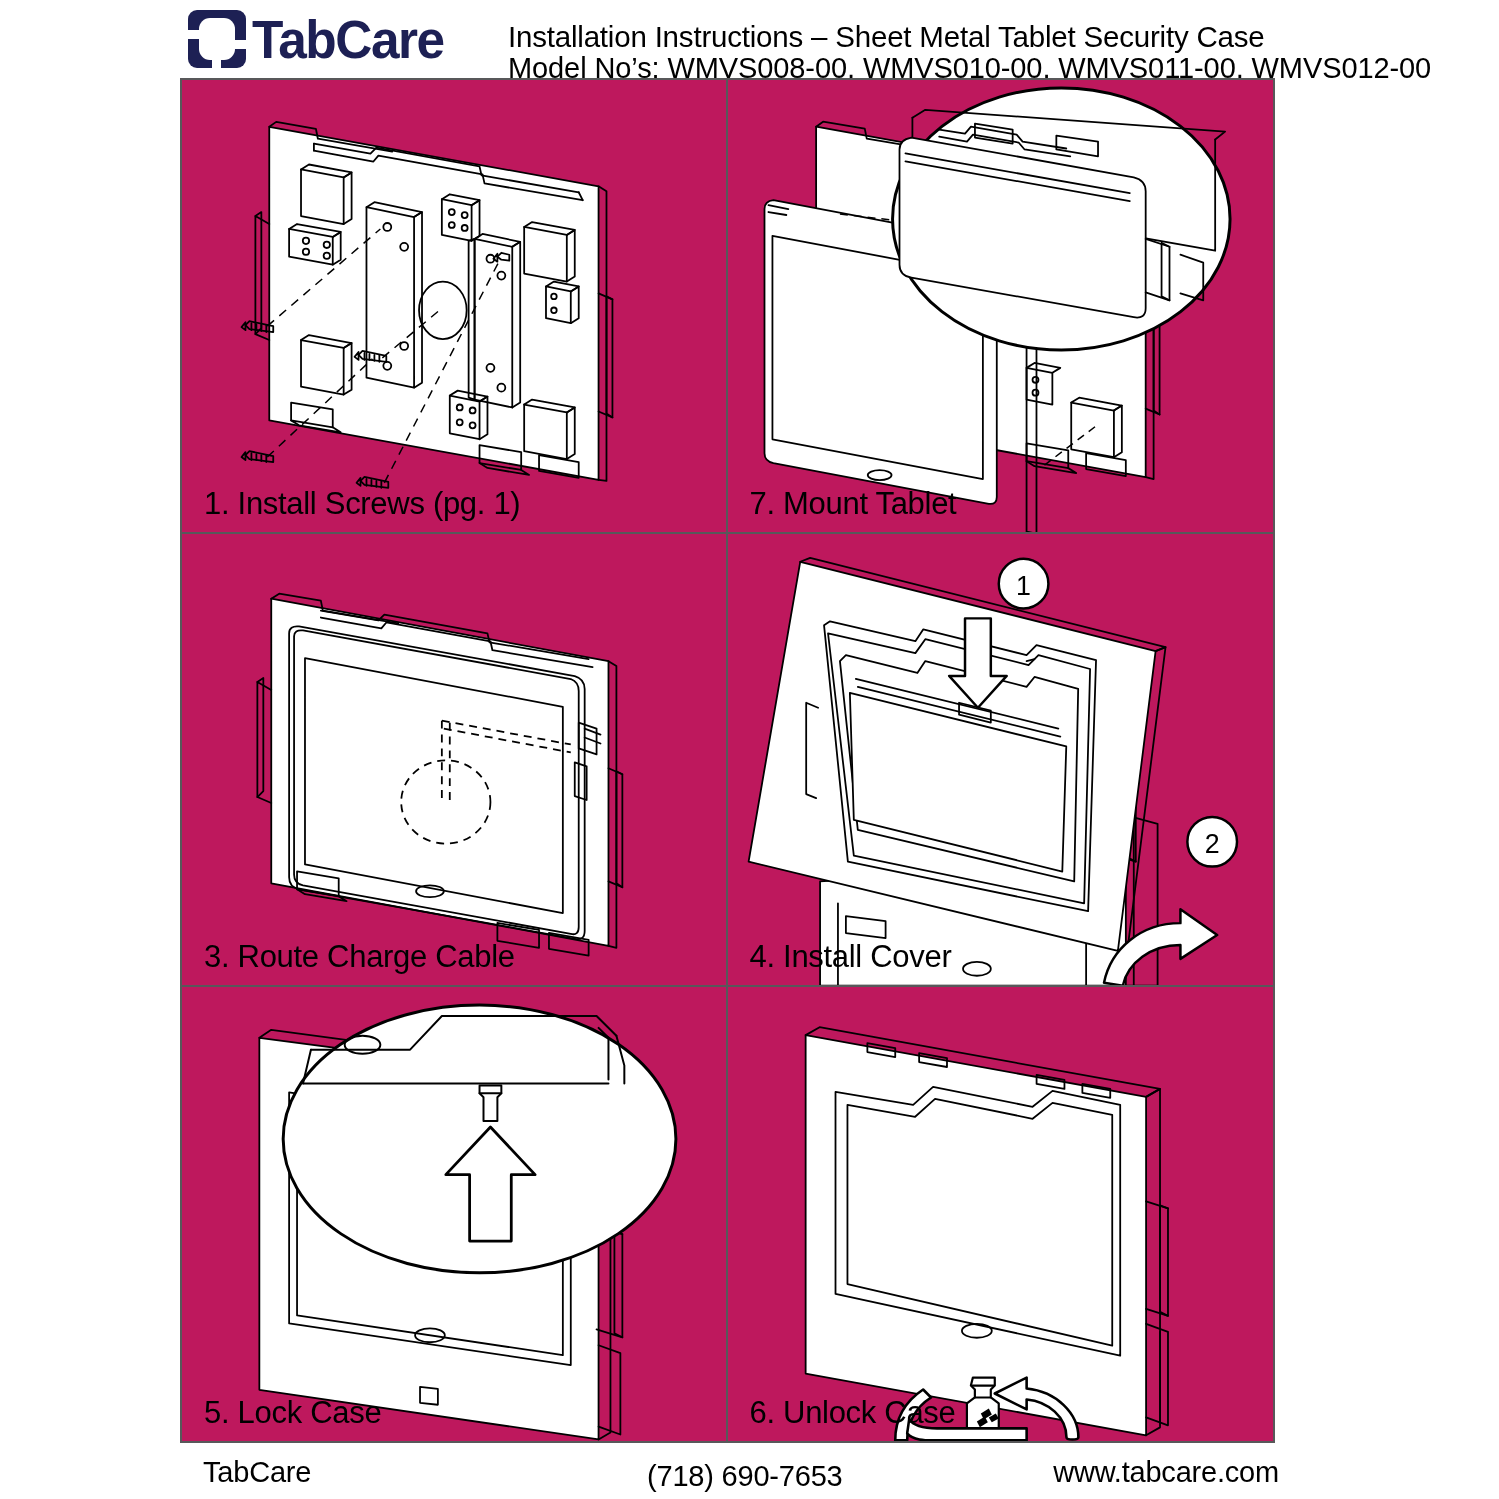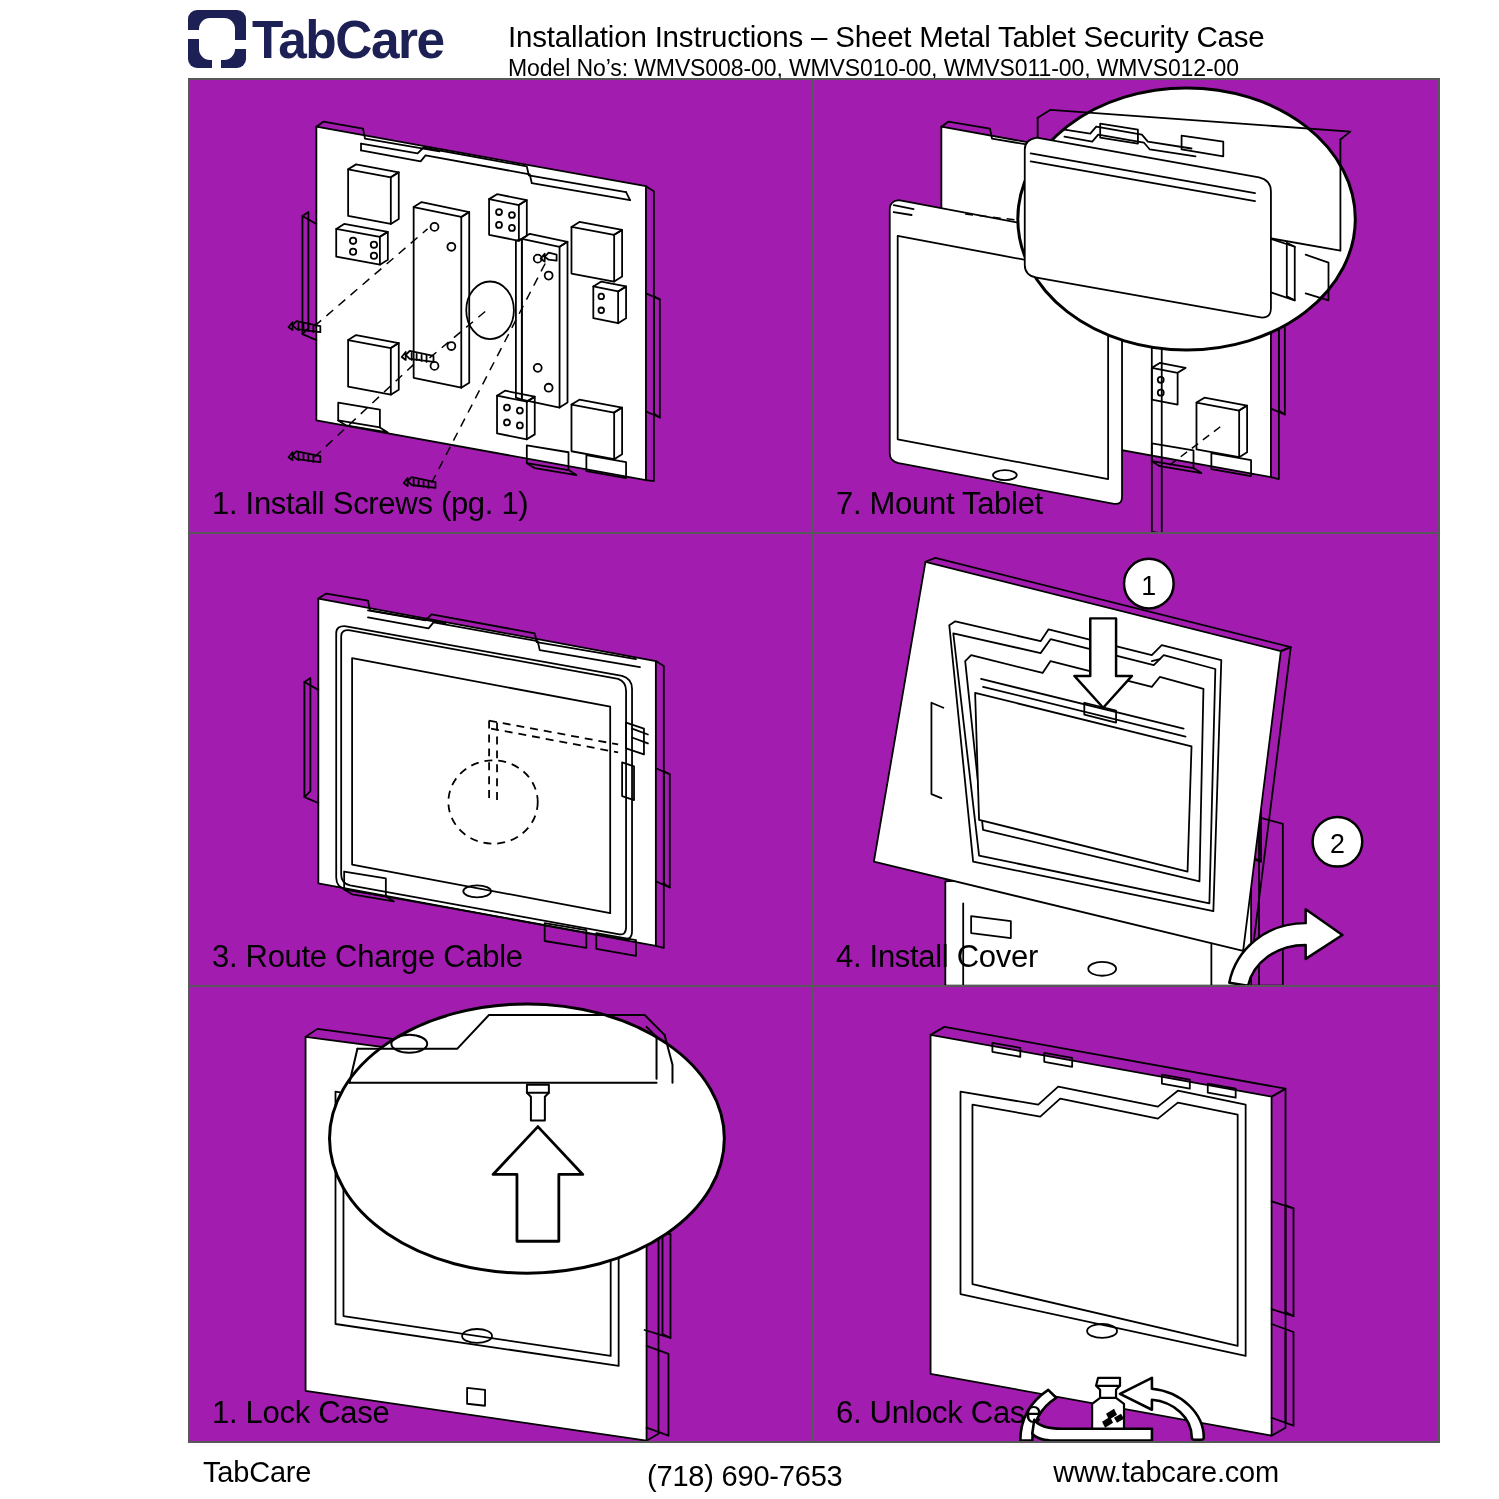--- a/index.html
+++ b/index.html
@@ -88,41 +88,41 @@
     width: 840px;
   }
   .title-main {
     font-size: 29.5px;
     line-height: 34px;
     font-weight: normal;
     white-space: nowrap;
     letter-spacing: -0.2px;
   }
   .title-sub {
-    font-size: 23px;
+    font-size: 29px;
     line-height: 27px;
     font-weight: normal;
     white-space: nowrap;
     letter-spacing: -0.1px;
     margin-top: 1px;
   }
 
   
   .grid {
     position: absolute;
-    left: 188px;
+    left: 180px;
     top: 78px;
-    width: 1252px;
+    width: 1095px;
     height: 1365px;
     border: 2px solid #58585a;
     box-sizing: border-box;
     display: grid;
     grid-template-columns: 1fr 1fr;
     grid-template-rows: 1fr 1fr 1fr;
-    background: #a21caf;
+    background: #be185d;
   }
   .cell {
     position: relative;
     box-sizing: border-box;
     overflow: hidden;
   }
   .cell.b-right { border-right: 2px solid #58585a; }
   .cell.b-bottom { border-bottom: 2px solid #58585a; }
 
   .fig {
@@ -507,21 +507,21 @@
 
           <path d="M300 98 L322 98 L322 106 L318 110 L318 134 L304 134 L304 110 L300 106 Z" fill="#fff"></path>
           <path d="M300 106 L322 106"></path>
         </g>
 
         <g fill="#ffffff" stroke="#000" stroke-width="2.8" stroke-linejoin="round">
           <path d="M311 140 L356 188 L332 188 L332 255 L290 255 L290 188 L266 188 Z"></path>
         </g>
       </svg>
     </div>
-    <div class="caption">1. Lock Case</div>
+    <div class="caption">5. Lock Case</div>
   </div>
 
   <div class="cell">
     <div class="fig">
       <svg viewBox="0 0 548 455" preserveAspectRatio="xMidYMid meet">
         <g fill="none" stroke="#000" stroke-width="1.8" stroke-linejoin="round" stroke-linecap="round">
 
           <path d="M78 48 L78 388 L420 450 L420 110 Z" fill="#fff"></path>
           <path d="M78 48 L92 40 L434 102 L420 110"></path>
           <path d="M420 110 L434 102 L434 442 L420 450"></path>

